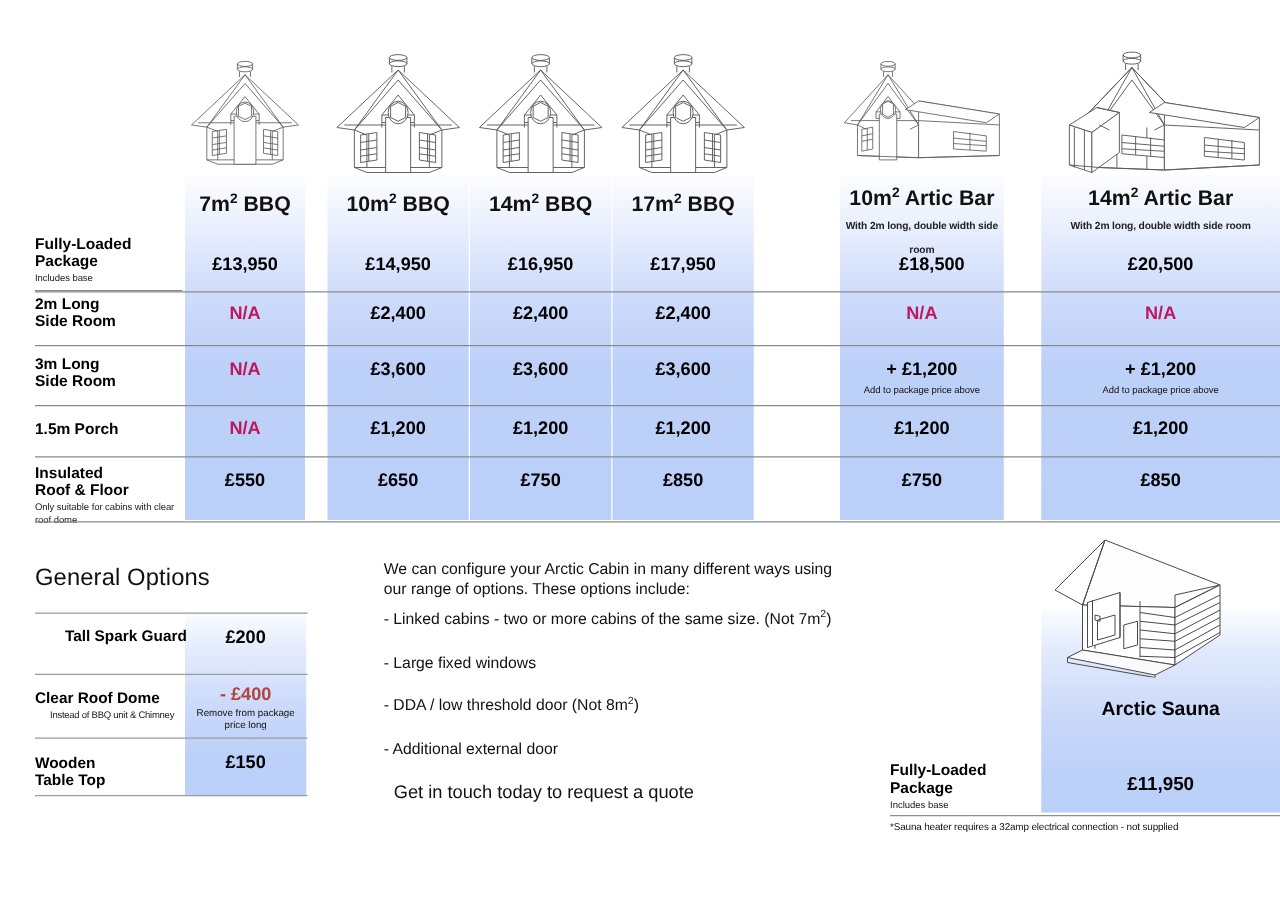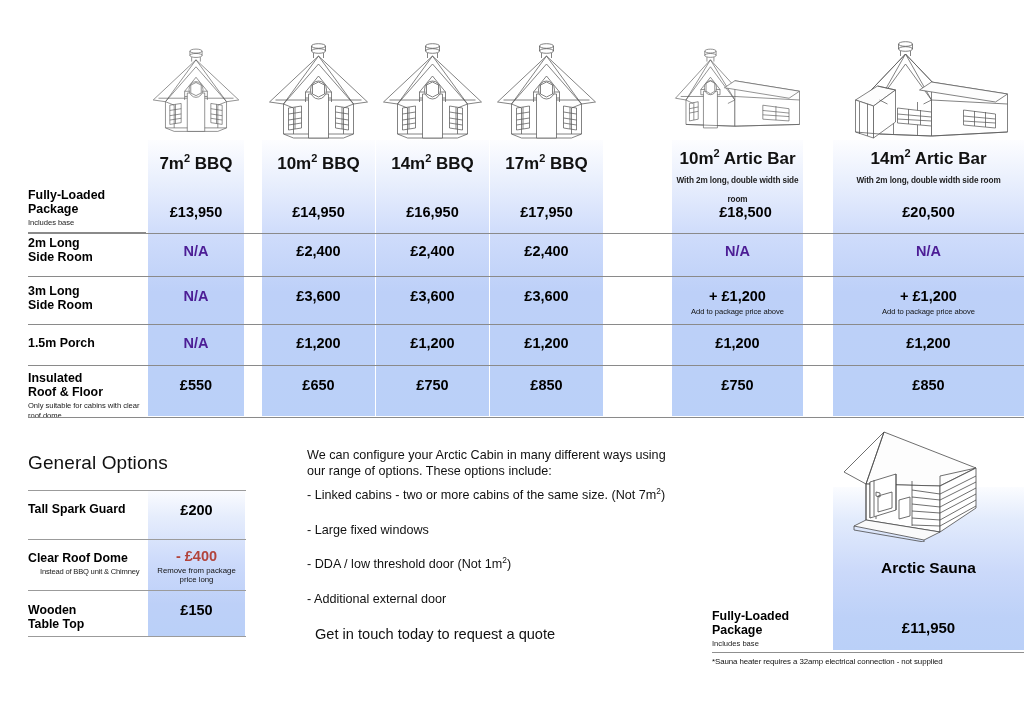--- a/index.html
+++ b/index.html
@@ -44,21 +44,21 @@
     color:#1a1a1a;margin-top:2px;letter-spacing:-0.05px;
   }
 
   .rowline{position:absolute;left:28px;width:996px;height:1px;background:#8a8a8a;}
   .rowline.short{width:480px;}
 
   .cell{
     position:absolute;text-align:center;
     font-weight:bold;font-size:14.5px;color:#000;
   }
-  .cell.na{color:#4c1d95;font-weight:bold;}
+  .cell.na{color:#be185d;font-weight:bold;}
   .cell .addnote{
     display:block;font-size:7.6px;font-weight:normal;color:#111;
     margin-top:3px;letter-spacing:-0.05px;
   }
 
   
   .genopt{position:absolute;left:28px;top:452px;width:218px;}
   .genopt-title{
     font-size:19px;font-weight:normal;color:#111;
     letter-spacing:0.1px;
@@ -365,42 +365,42 @@
         <div class="cell" style="left: 490px; width: 113px; top: 377px;"><span>£850</span></div>
         <div class="cell" style="left: 672px; width: 131px; top: 377px;"><span>£750</span></div>
         <div class="cell" style="left: 833px; width: 191px; top: 377px;"><span>£850</span></div>
       </div>
   </div>
 
   <div class="genopt">
     <div class="genopt-title">General Options</div>
     <div class="go-table" id="go-table" style="height: 150px;">
       <div class="go-bluecol"></div>
-    <div class="go-label" style="top: 12px;"><span>Tall Spark Guard</span></div>
+    <div class="go-label" style="top: 12px; margin-left: 24px;"><span>Tall Spark Guard</span></div>
         <div class="go-val" style="top: 12px;"><span>£200</span></div>
         <div class="go-label" style="top: 61px;"><span>Clear Roof Dome</span><span class="fine">Instead of BBQ unit &amp; Chimney</span></div>
         <div class="go-val neg" style="top: 58px;"><span>- £400</span><span class="fine">Remove from package price long</span></div>
         <div class="go-label" style="top: 113px;"><span>Wooden</span><br><span>Table Top</span></div>
         <div class="go-val" style="top: 112px; text-align: center;"><span>£150</span></div>
         <div class="go-line" style="top: 0px;"></div>
         <div class="go-line" style="top: 49px;"></div>
         <div class="go-line" style="top: 100px;"></div>
         <div class="go-line" style="top: 146px;"></div>
       </div>
   </div>
 
   <div class="copy">
     <p class="intro">
       <span>We can configure your Arctic Cabin in many different ways using</span><br>
       <span>our range of options. These options include:</span>
     </p>
     <div id="copy-bullets">
         <p class="bullet"><span>- Linked cabins - two or more cabins of the same size. (Not 7m</span><span class="sup">2</span><span>)</span></p>
         <p class="bullet"><span>- Large fixed windows</span></p>
-        <p class="bullet"><span>- DDA / low threshold door (Not 1m</span><span class="sup">2</span><span>)</span></p>
+        <p class="bullet"><span>- DDA / low threshold door (Not 8m</span><span class="sup">2</span><span>)</span></p>
         <p class="bullet"><span>- Additional external door</span></p>
       </div>
     <p class="cta">Get in touch today to request a quote</p>
   </div>
 
   <div class="sauna-blue"></div>
   <div class="sauna-art">
     <svg viewBox="0 0 176 118" xmlns="http://www.w3.org/2000/svg">
       <g fill="none" stroke="#4a4a4a" stroke-width="0.8" stroke-linejoin="round">
         <path d="M48 8 L8 48 L30 60 L48 44 Z"></path>

